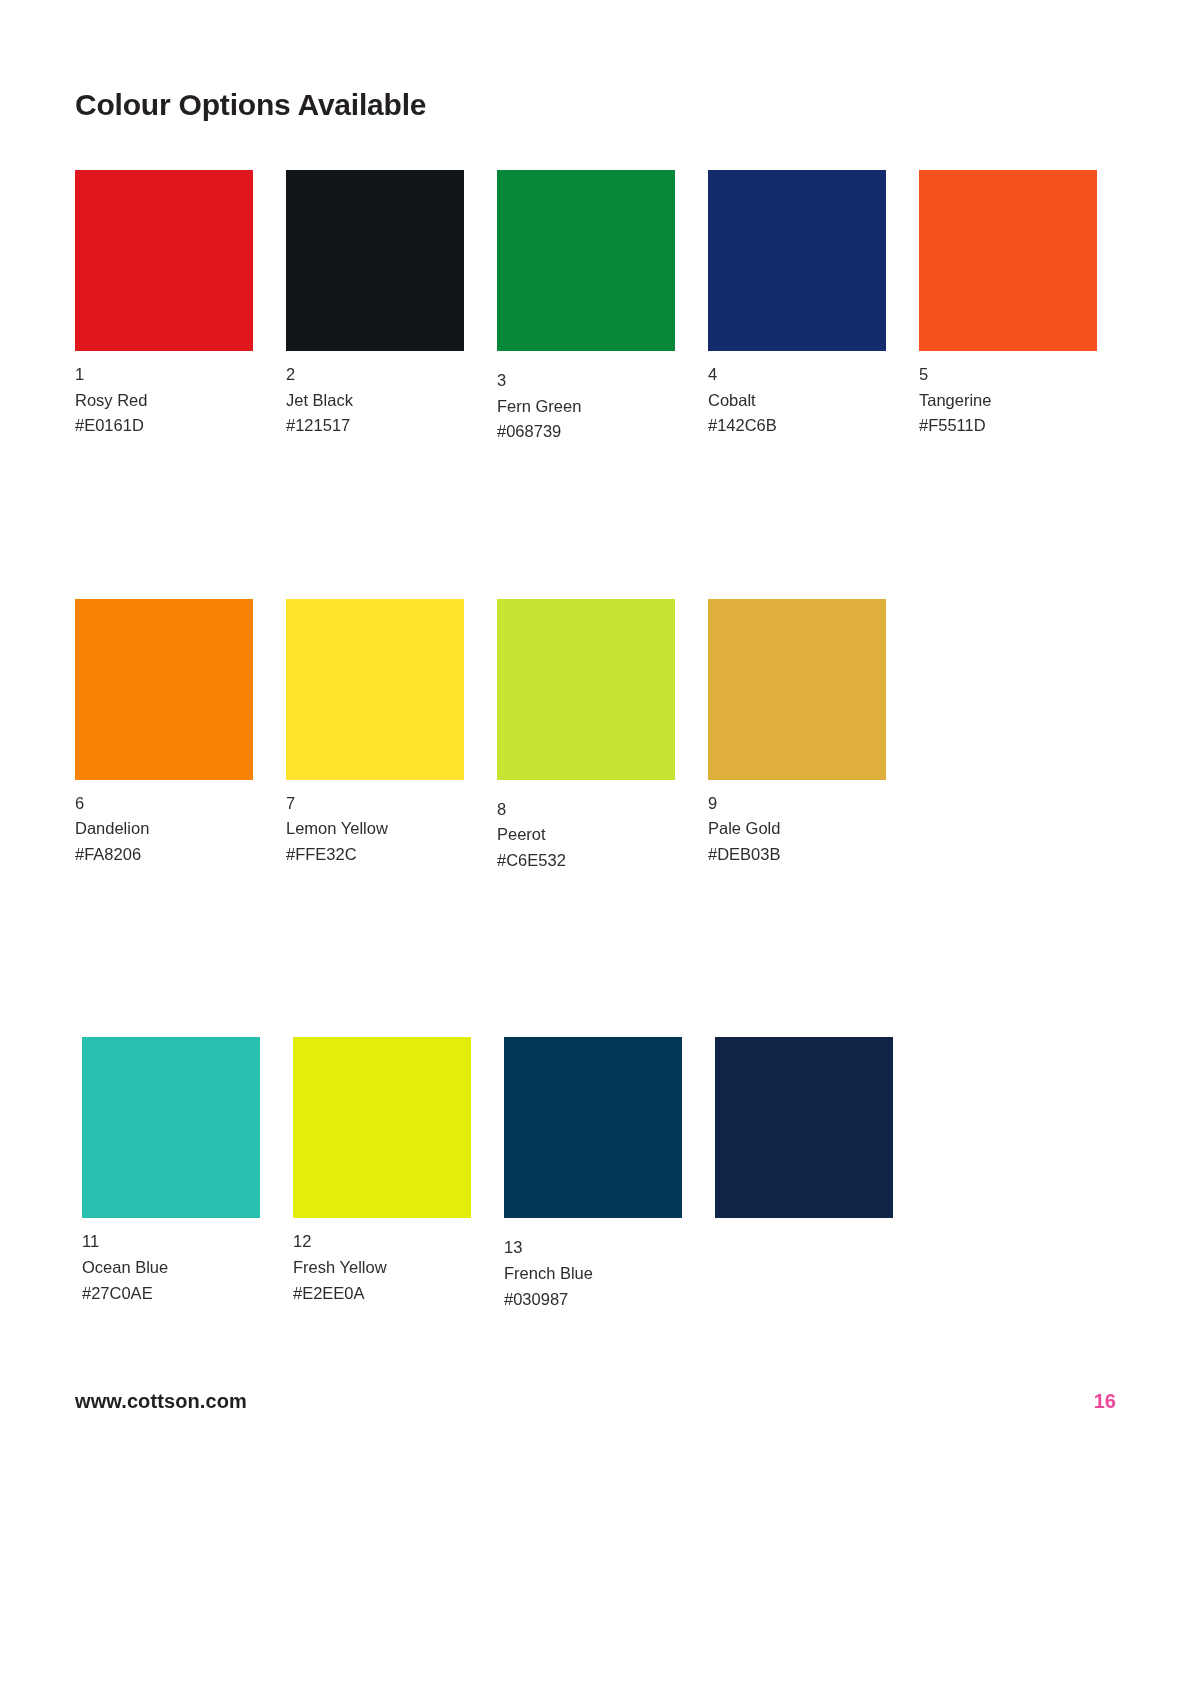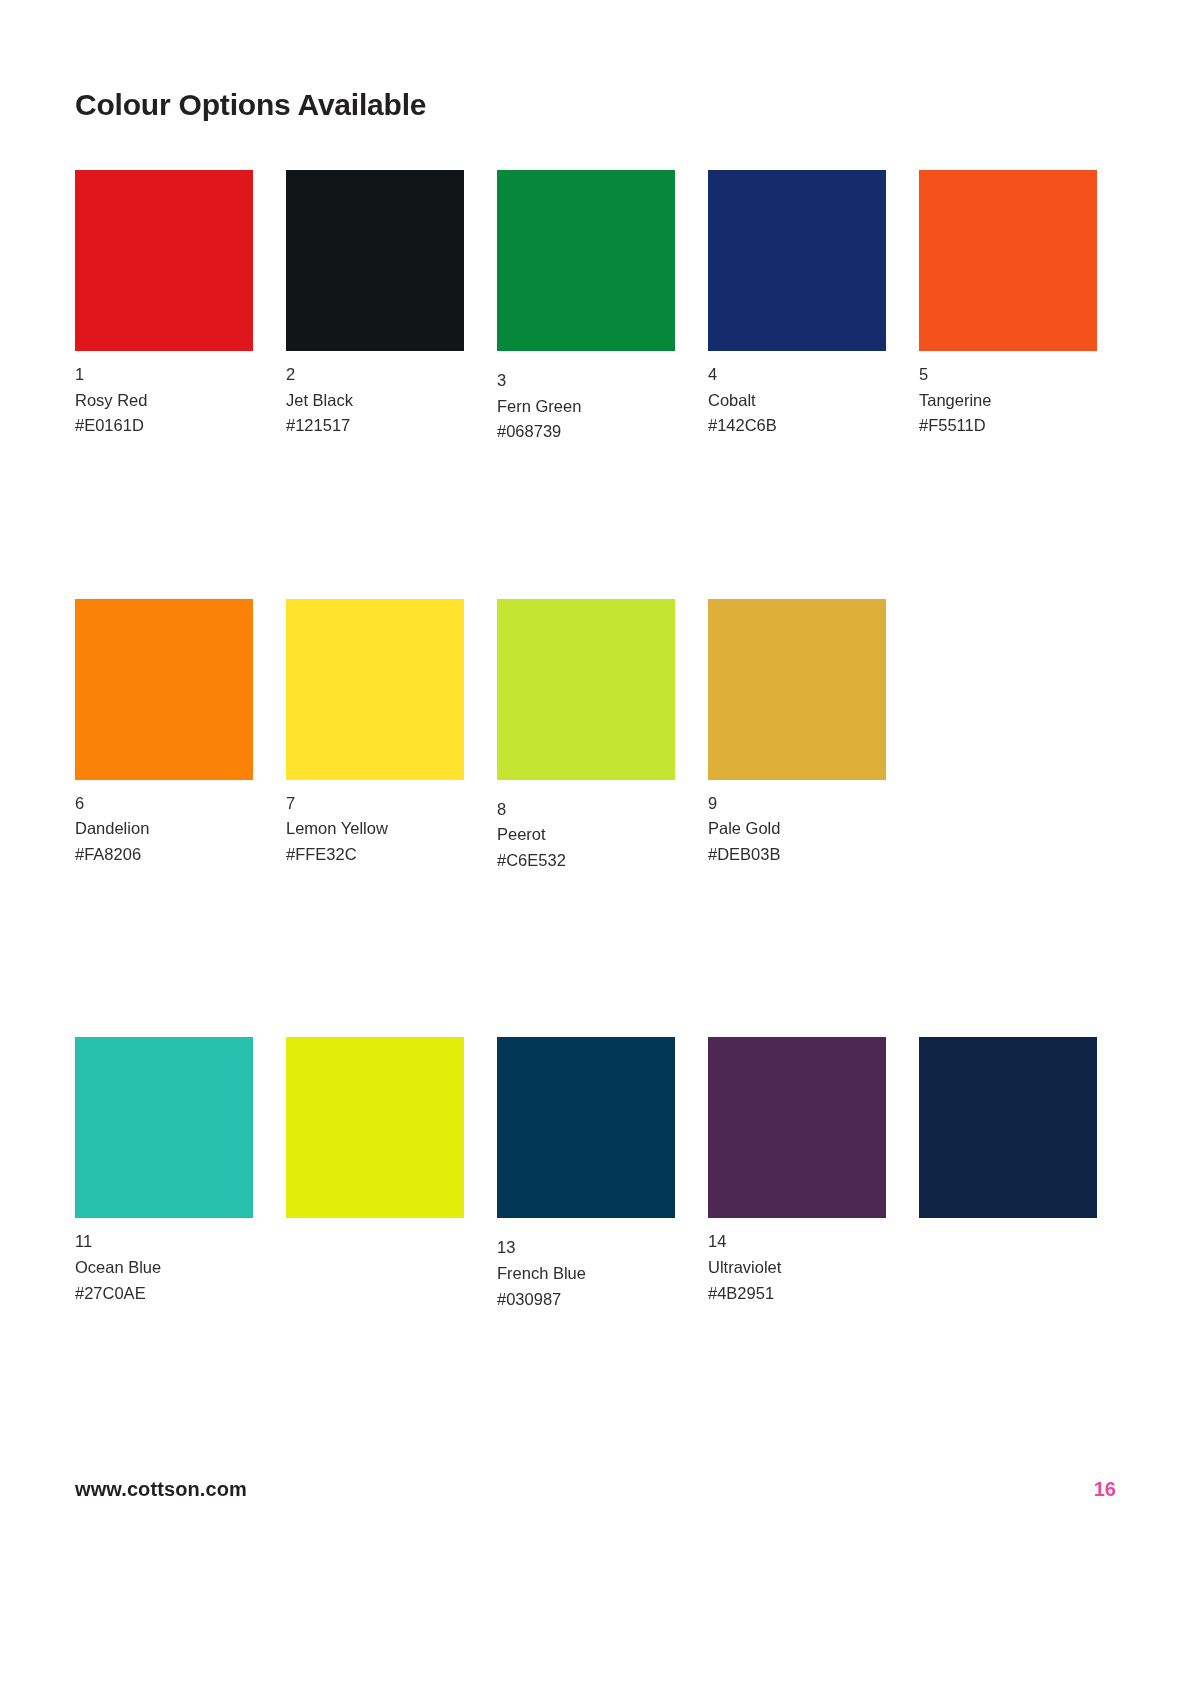--- a/index.html
+++ b/index.html
@@ -75,27 +75,27 @@
   .row-2 .swatch-cell:nth-child(3) .swatch-meta { margin-top: 17px; }
   .row-3 .swatch-cell:nth-child(3) .swatch-meta { margin-top: 17px; }
   .row-3 .swatch-cell:nth-child(4) .swatch-meta { margin-top: 11px; }
   .row-3 .swatch-cell:nth-child(5) .swatch-meta { margin-top: 14px; }
   .row-2 .swatch-cell:nth-child(4) .swatch-meta { margin-top: 11px; }
   .row-2 .swatch-cell:nth-child(5) .swatch-meta { margin-top: 11px; }
   .row-1 .swatch-cell:nth-child(4) .swatch-meta { margin-top: 11px; }
   .row-1 .swatch-cell:nth-child(5) .swatch-meta { margin-top: 11px; }
 
   .row-2 { margin-top: 154px; }
-  .row-3 { margin-top: 164px; }
+  .row-3 { margin-top: 164px; margin-left: 7px; }
 
   .footer {
     position: absolute;
     left: 75px;
     right: 75px;
-    top: 1478px;
+    top: 1390px;
     display: flex;
     justify-content: space-between;
     align-items: baseline;
   }
   .footer-site {
     font-size: 20px;
     font-weight: bold;
     color: #231f20;
     letter-spacing: 0.1px;
   }
@@ -193,35 +193,32 @@
         <div class="swatch-cell">
           <div class="swatch-chip" style="background-color: rgb(39, 192, 174);"></div>
           <div class="swatch-meta">
             <span class="swatch-index">11</span>
             <span class="swatch-name">Ocean Blue</span>
             <span class="swatch-hex">#27C0AE</span>
           </div>
         </div>
         <div class="swatch-cell">
           <div class="swatch-chip" style="background-color: rgb(226, 238, 10);"></div>
+          <div class="swatch-meta">
+            <span class="swatch-index">12</span>
+            <span class="swatch-name">Fresh Yellow</span>
+            <span class="swatch-hex">#E2EE0A</span>
+          </div>
         </div>
         <div class="swatch-cell">
           <div class="swatch-chip" style="background-color: rgb(2, 55, 85);"></div>
           <div class="swatch-meta">
             <span class="swatch-index">13</span>
             <span class="swatch-name">French Blue</span>
             <span class="swatch-hex">#030987</span>
-          </div>
-        </div>
-        <div class="swatch-cell">
-          <div class="swatch-chip" style="background-color: rgb(75, 41, 81);"></div>
-          <div class="swatch-meta">
-            <span class="swatch-index">14</span>
-            <span class="swatch-name">Ultraviolet</span>
-            <span class="swatch-hex">#4B2951</span>
           </div>
         </div>
         <div class="swatch-cell">
           <div class="swatch-chip" style="background-color: rgb(16, 37, 69);"></div>
         </div>
       </div>
   </div>
 
   <div class="footer">
     <span class="footer-site">www.cottson.com</span>

